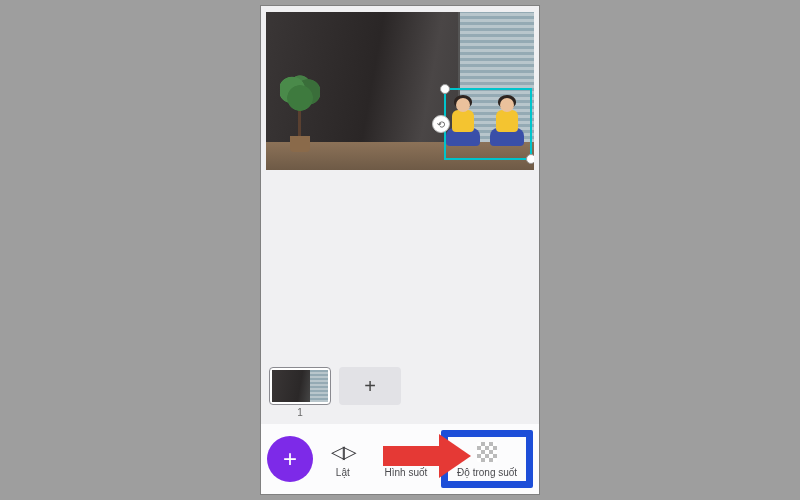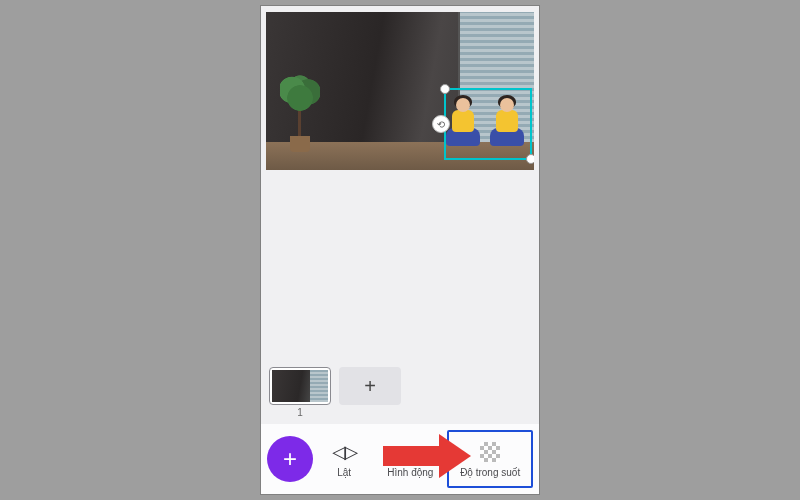--- a/index.html
+++ b/index.html
@@ -207,21 +207,21 @@
     flex-direction: column;
     align-items: center;
     justify-content: center;
     gap: 4px;
     height: 58px;
     font-size: 10px;
     color: #4a4a4e;
     position: relative;
   }
   .tool.highlight {
-    border: 2px solid #1d4ed8;
+    border: 7px solid #1d4ed8;
     border-radius: 2px;
   }
   .tool .ticon {
     height: 22px;
     display: flex;
     align-items: center;
     justify-content: center;
     color: #3a3a3e;
   }
   .crop-icon {
@@ -323,21 +323,21 @@
   <div class="bottombar">
     <div class="fab">
       <span>+</span>
     </div>
     <div class="tool">
       <div class="ticon flip-icon">◁▷</div>
       <span>Lật</span>
     </div>
     <div class="tool" style="flex:1.2">
       <div class="ticon"></div>
-      <span>Hình động</span>
+      <span>Hình suốt</span>
     </div>
     <div class="tool highlight" style="flex:1.4">
       <div class="ticon">
           <div class="transp-icon"></div>
         </div>
       <span>Độ trong suốt</span>
     </div>
   </div>
 
   <div class="arrow">

